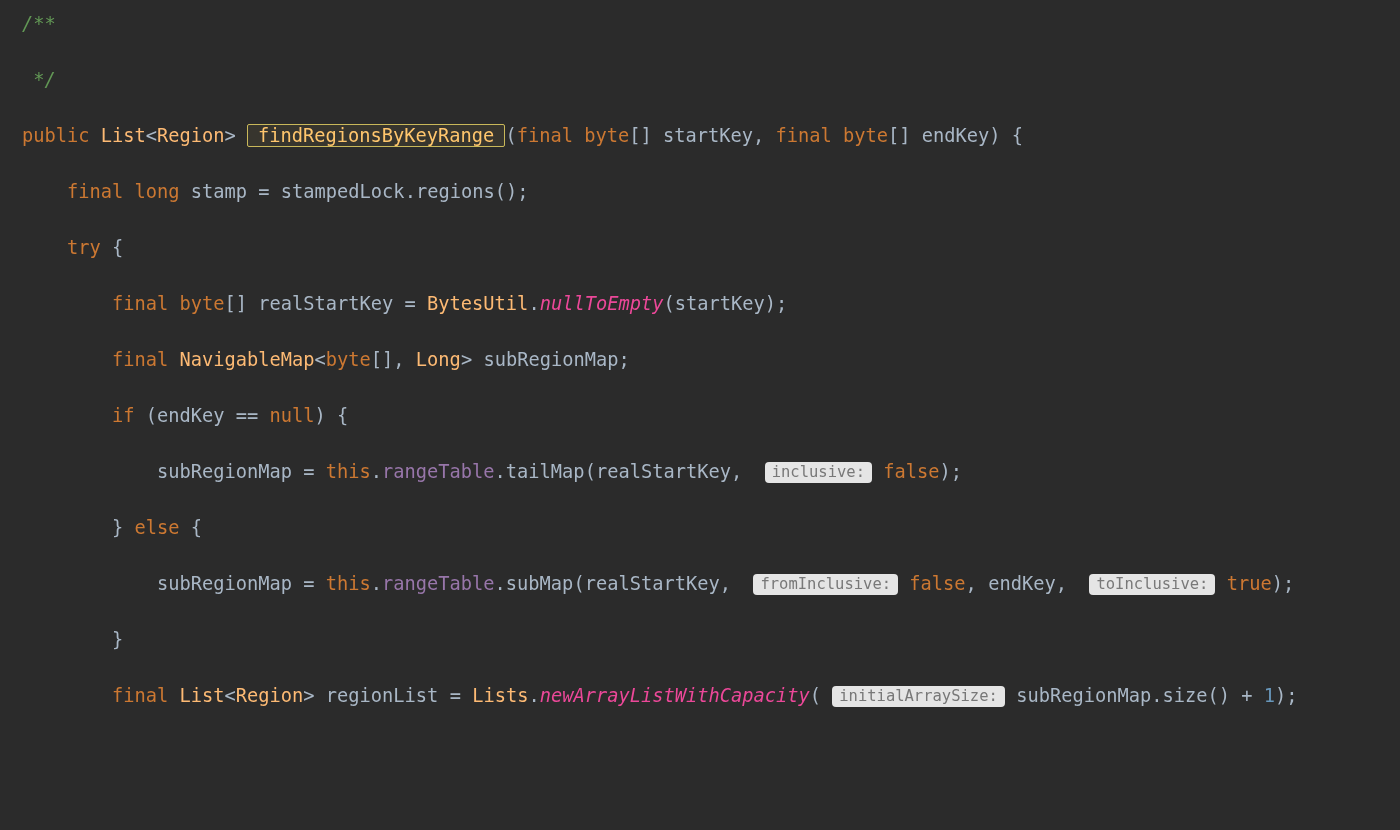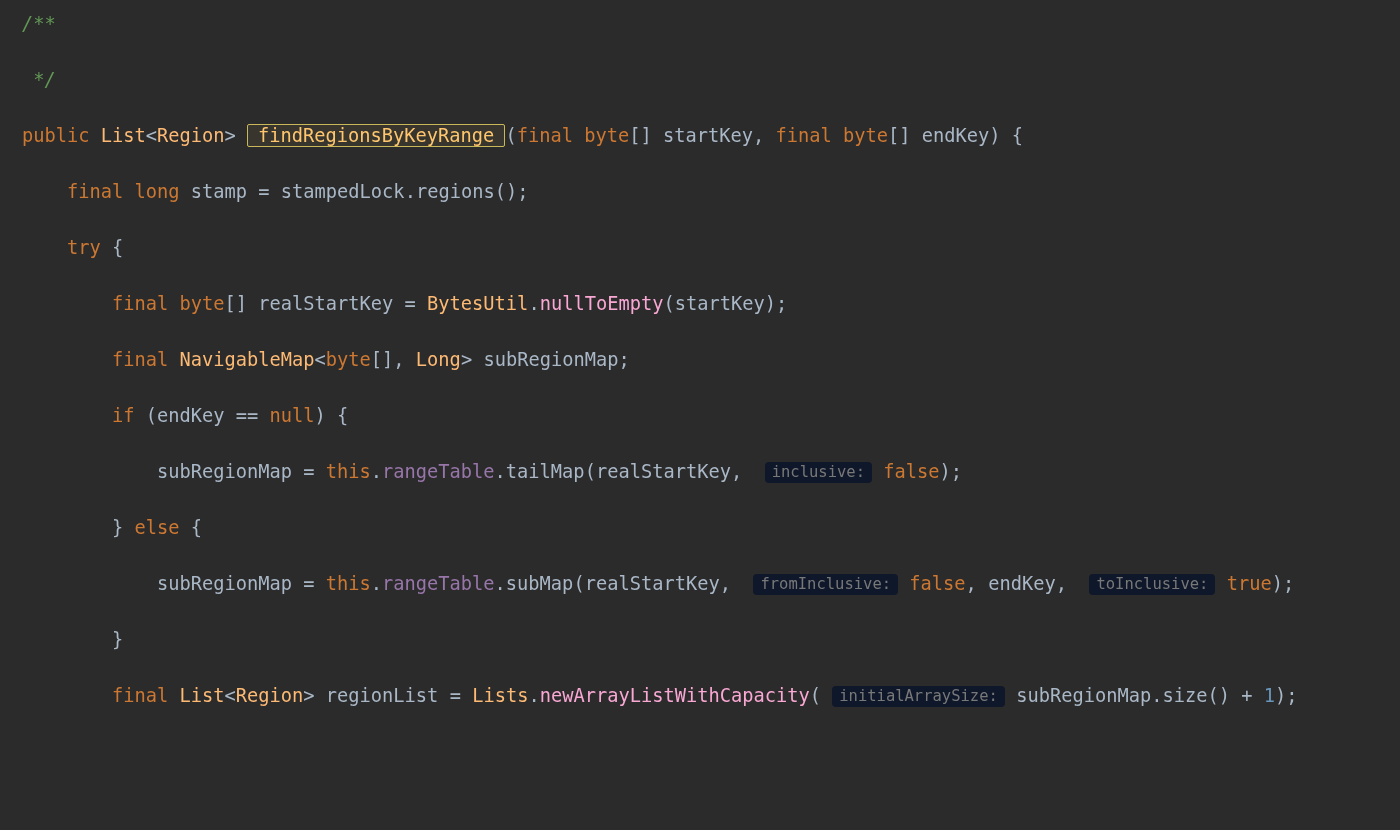--- a/index.html
+++ b/index.html
@@ -18,26 +18,26 @@
     line-height: 28px;
     color: #a9b7c6;
     white-space: pre;
   }
   .line { display: block; padding-left: 22px; }
   .c-comment   { color: #629755; font-style: italic; }
   .c-keyword   { color: #cc7832; }
   .c-type      { color: #fdba74; }
   .c-ident     { color: #a9b7c6; }
   .c-method    { color: #ffc66d; }
-  .c-method-i  { color: #f9a8d4; }
+  .c-method-i  { color: #ec4899; font-style: italic; }
   .c-field     { color: #9876aa; }
   .c-num       { color: #6897bb; }
   .c-paramhint {
     color: #787878;
-    background: #0f172a;
+    background: #e5e5e5;
     border-radius: 4px;
     padding: 1px 7px 2px 7px;
     font-size: 15.5px;
     font-style: normal;
     vertical-align: 1px;
   }
   .hl-box {
     border: 1px solid #c9b85a;
     background: rgba(201,184,90,0.08);
     padding: 0 10px;

